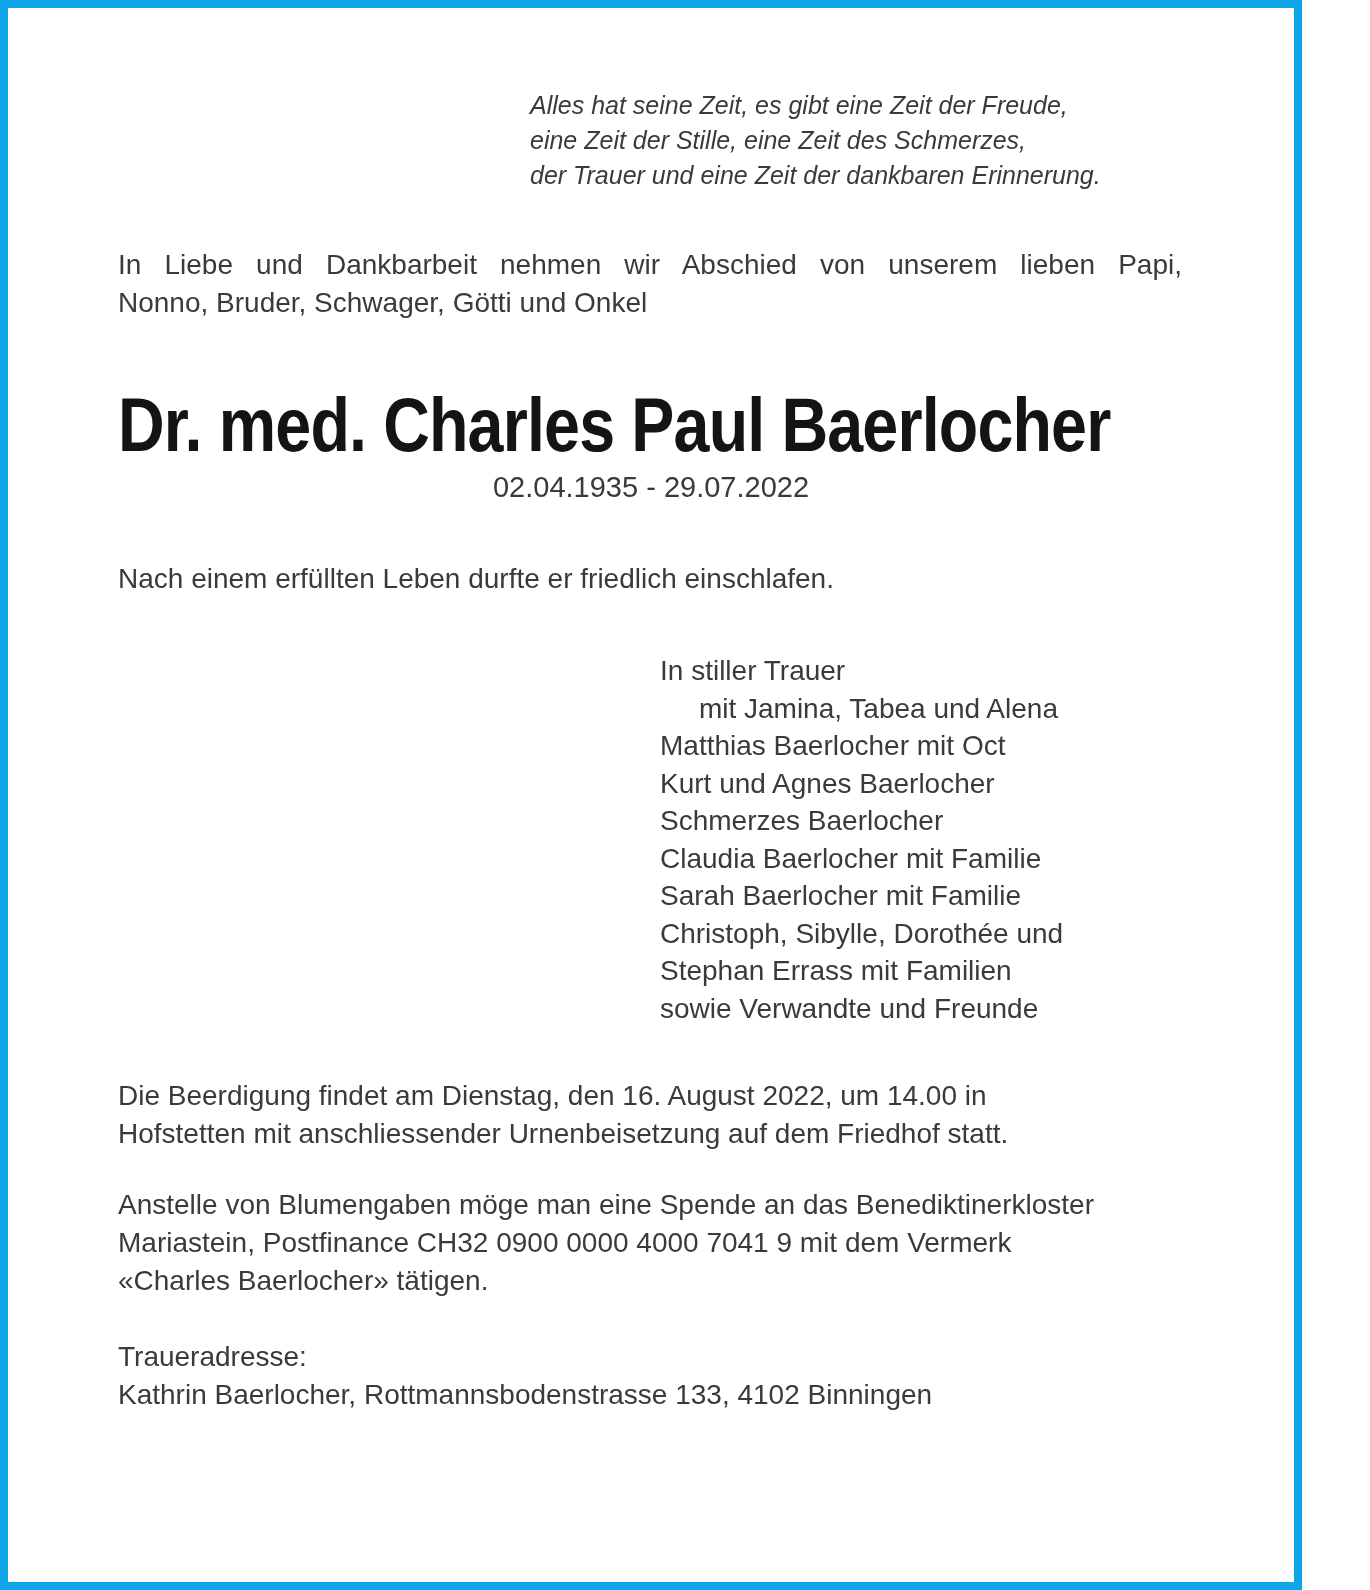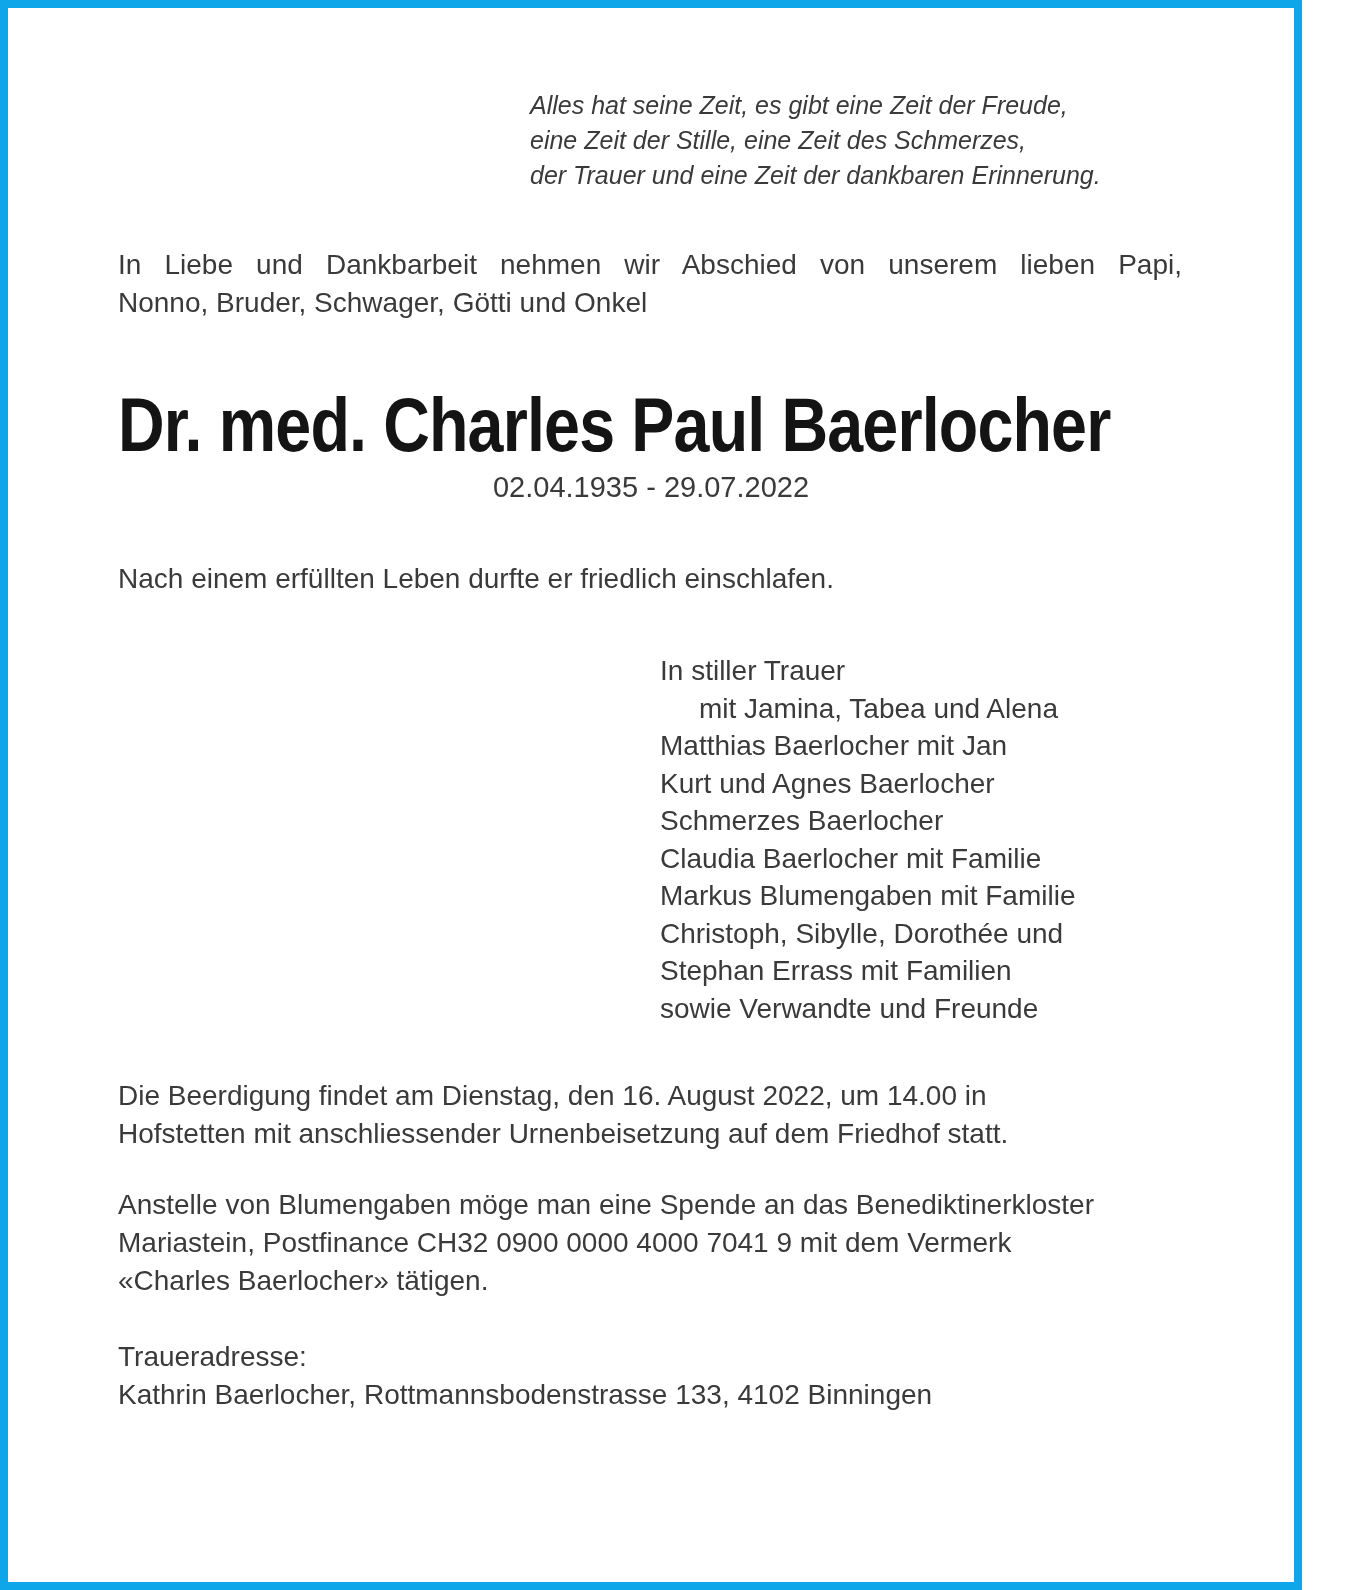--- a/index.html
+++ b/index.html
@@ -88,25 +88,25 @@
 
   <h1 class="title">Dr. med. Charles Paul Baerlocher</h1>
 
   <div class="dates">02.04.1935 - 29.07.2022</div>
 
   <div class="message">Nach einem erfüllten Leben durfte er friedlich einschlafen.</div>
 
   <div class="mourners">
       <div class="mline">In stiller Trauer</div>
       <div class="mline">&nbsp;&nbsp;&nbsp;&nbsp;&nbsp;mit Jamina, Tabea und Alena</div>
-      <div class="mline">Matthias Baerlocher mit Jan</div>
+      <div class="mline">Matthias Baerlocher mit Oct</div>
       <div class="mline">Kurt und Agnes Baerlocher</div>
       <div class="mline">Schmerzes Baerlocher</div>
       <div class="mline">Claudia Baerlocher mit Familie</div>
-      <div class="mline">Markus Blumengaben mit Familie</div>
+      <div class="mline">Sarah Baerlocher mit Familie</div>
       <div class="mline">Christoph, Sibylle, Dorothée und</div>
       <div class="mline">Stephan Errass mit Familien</div>
       <div class="mline">sowie Verwandte und Freunde</div>
     </div>
 
   <div class="para funeral">
       <div class="line">Die Beerdigung findet am Dienstag, den 16. August 2022, um 14.00 in</div>
       <div class="line">Hofstetten mit anschliessender Urnenbeisetzung auf dem Friedhof statt.</div>
     </div>
 

